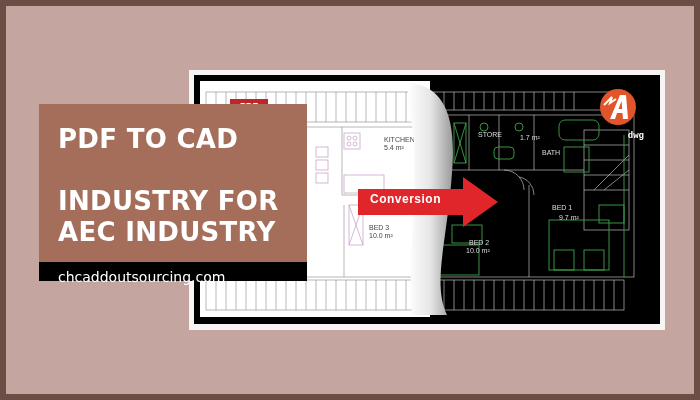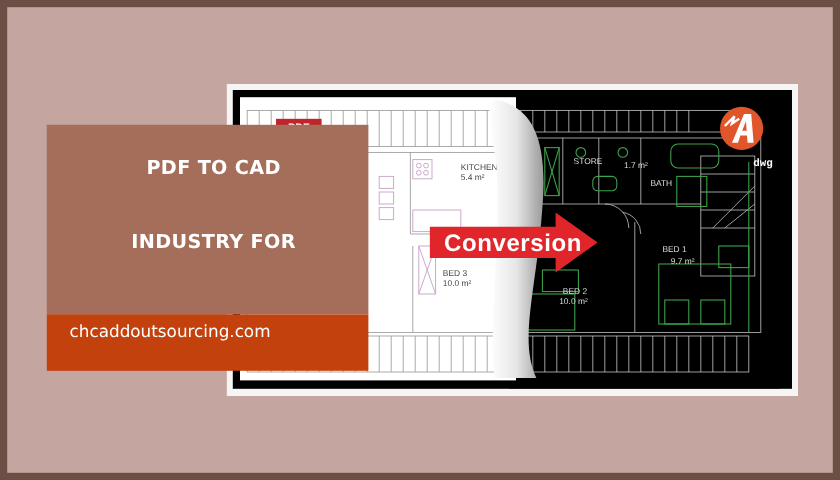--- a/index.html
+++ b/index.html
@@ -8,29 +8,29 @@
     .canvas { position: absolute; left: 6px; top: 6px; width: 688px; height: 388px; background: #c4a59f; }
     .photo { position: absolute; left: 189px; top: 70px; width: 476px; height: 260px; background: #f7f5f4; }
     .photo .inner { position: absolute; left: 5px; top: 5px; right: 5px; bottom: 6px; background: #000; overflow: hidden; }
     .plan-right { position: absolute; left: 230px; top: 0; right: 0; bottom: 0; }
 
     .pdf-badge { position: absolute; left: 36px; top: 24px; width: 38px; height: 14px; background: #c0252b; color: #fff; font-family: "Liberation Sans", sans-serif; font-weight: bold; font-size: 9px; text-align: center; line-height: 14px; }
 
     .curl { position: absolute; left: 208px; top: 8px; width: 60px; height: 232px; }
 
     .arrow { position: absolute; left: 164px; top: 102px; width: 140px; height: 50px; }
-    .arrow-text { position: absolute; left: 176px; top: 117px; color: #fff; font-family: "Liberation Sans", sans-serif; font-weight: bold; font-size: 20px; letter-spacing: 0.5px; }
+    .arrow-text { position: absolute; left: 176px; top: 117px; color: #fff; font-family: "Liberation Sans", sans-serif; font-weight: bold; font-size: 12px; letter-spacing: 0.5px; }
 
     .dwg-logo { position: absolute; right: 18px; top: 10px; width: 44px; height: 48px; }
     .dwg-text { position: absolute; right: 16px; top: 56px; color: #fff; font-family: Liberation Mono, monospace; font-weight: bold; font-size: 9px; }
 
     
     .title-box { position: absolute; left: 39px; top: 104px; width: 268px; height: 158px; background: #a56e5a; }
-    .title-text { position: absolute; left: 19px; top: 20px; width: 240px; color: #fff; font-family: "DejaVu Sans", sans-serif; font-weight: bold; font-size: 16px; line-height: 31px; letter-spacing: 0.3px; margin: 0; text-align: center; }
-    .url-box { position: absolute; left: 39px; top: 262px; width: 268px; height: 47px; background: #c2410c; }
+    .title-text { position: absolute; left: 19px; top: 20px; width: 240px; color: #fff; font-family: "DejaVu Sans", sans-serif; font-weight: bold; font-size: 26px; line-height: 31px; letter-spacing: 0.3px; margin: 0; }
+    .url-box { position: absolute; left: 39px; top: 262px; width: 268px; height: 19px; background: #000000; }
     .url-text { position: absolute; left: 19px; top: 7px; color: #fff; font-family: "DejaVu Sans", sans-serif; font-size: 14px; }
   </style>
 </head>
 <body>
 
 <div class="frame">
   <div class="canvas">
   </div>
 
   <div class="photo">
@@ -220,18 +220,19 @@
       </svg>
       <div class="dwg-text">dwg</div>
     </div>
   </div>
 
   <div class="title-box">
     <p class="title-text">
       <span>PDF TO CAD</span><br>
       <br>
       <span>INDUSTRY FOR</span><br>
+      <span>AEC INDUSTRY</span>
     </p>
   </div>
   <div class="url-box">
     <span class="url-text">chcaddoutsourcing.com</span>
   </div>
 </div>
 
 </body></html>

